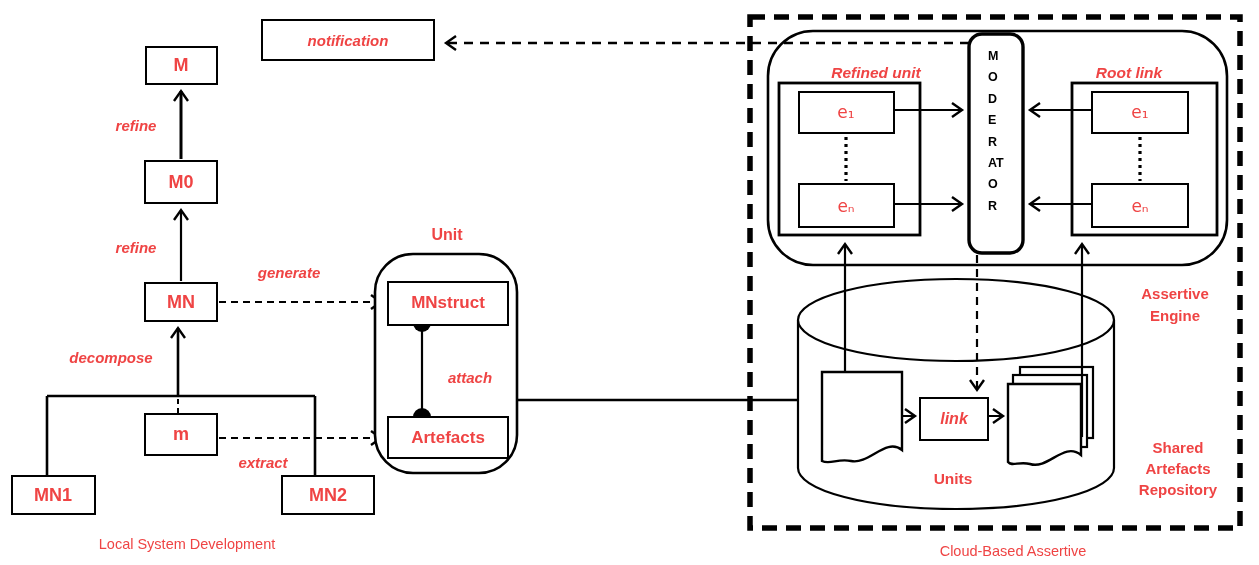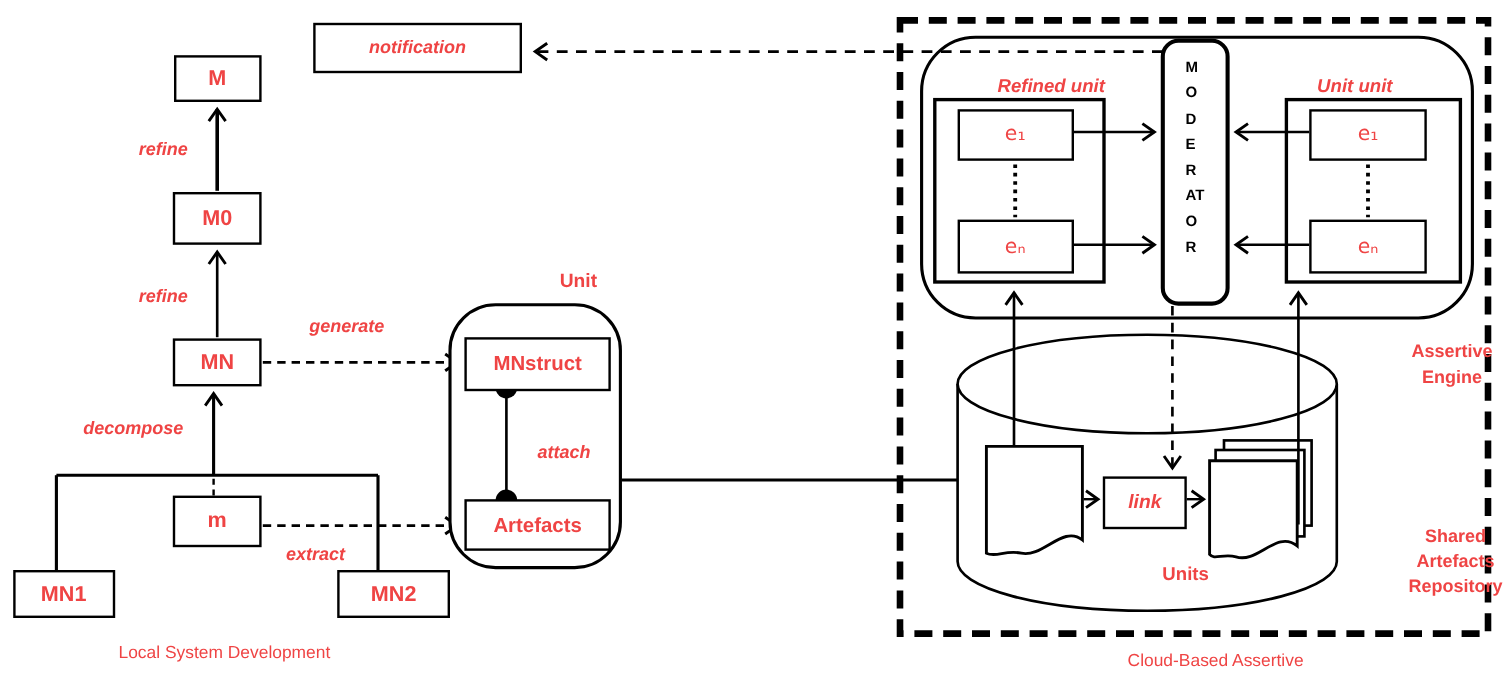--- a/index.html
+++ b/index.html
@@ -4,21 +4,21 @@
 <style>
   html,body{margin:0;padding:0;background:#ffffff;}
   #stage{position:relative;width:1259px;height:565px;background:#ffffff;overflow:hidden;
          font-family:"Liberation Sans",sans-serif;color:#000;}
   #art{position:absolute;left:0;top:0;}
   .lbl{position:absolute;transform:translate(-50%,-50%);white-space:nowrap;color:#ef4444;}
   .node{font-weight:bold;font-size:18px;}
   .inner{font-weight:bold;font-size:17px;}
   .ital{font-weight:bold;font-style:italic;font-size:15px;}
   .ital2{font-weight:bold;font-style:italic;font-size:15.5px;margin-top:11px;}
-  .plain{font-weight:bold;font-size:15px;margin-left:35px;}
+  .plain{font-weight:bold;font-size:15px;}
   .title{font-weight:normal;font-size:14.5px;}
   .esub{font-size:17px;font-family:"DejaVu Sans",sans-serif;}
   .modtxt{position:absolute;left:988px;top:46px;width:16px;text-align:left;
           font-weight:bold;font-size:12.5px;line-height:21.4px;word-break:break-all;}
 </style>
 </head>
 <body>
 
 <div id="stage">
 
@@ -111,21 +111,21 @@
   <div class="lbl ital" style="left:263px;top:462px">extract</div>
 
   <div class="lbl plain" style="left:447px;top:235px;font-size:16px">Unit</div>
   <div class="lbl inner" style="left:448px;top:303px">MNstruct</div>
   <div class="lbl inner" style="left:448px;top:438px">Artefacts</div>
   <div class="lbl ital" style="left:470px;top:377px">attach</div>
 
   <div class="lbl ital" style="left:348px;top:40px">notification</div>
 
   <div class="lbl ital2" style="left:876px;top:62px">Refined unit</div>
-  <div class="lbl ital2" style="left:1129px;top:62px">Unit unit</div>
+  <div class="lbl ital2" style="left:1129px;top:62px">Root link</div>
 
   <div class="lbl esub" style="left:846px;top:112px">e₁</div>
   <div class="lbl esub" style="left:846px;top:206px">eₙ</div>
   <div class="lbl esub" style="left:1140px;top:112px">e₁</div>
   <div class="lbl esub" style="left:1140px;top:206px">eₙ</div>
 
   <div class="modtxt">MODERATOR</div>
 
   <div class="lbl plain" style="left:1175px;top:293px">Assertive</div>
   <div class="lbl plain" style="left:1175px;top:315px">Engine</div>

